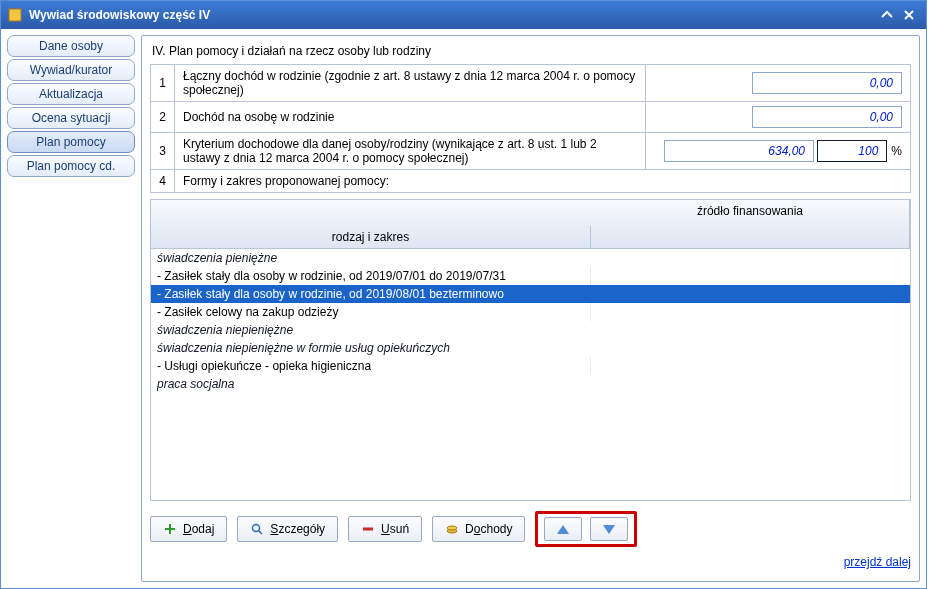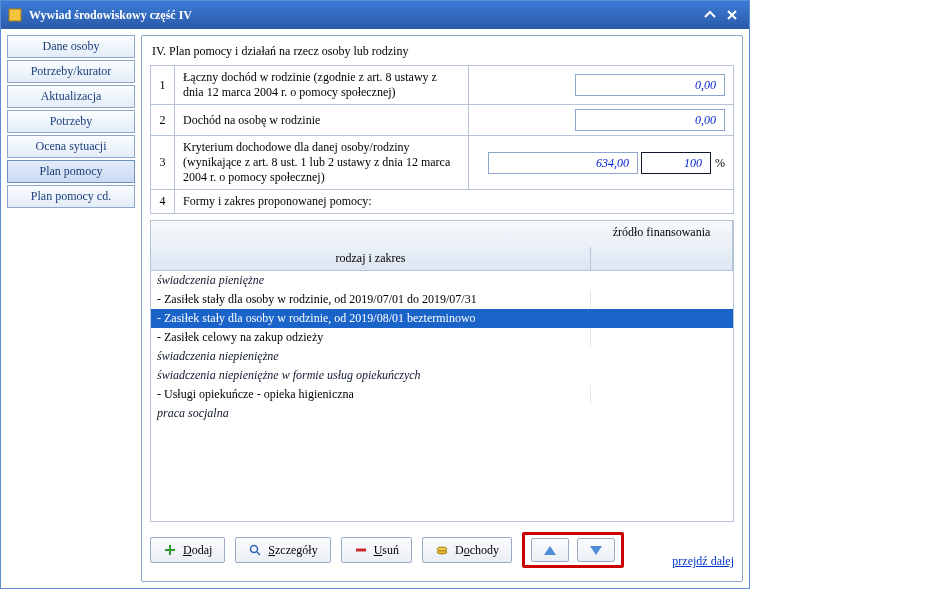--- a/index.html
+++ b/index.html
@@ -1,30 +1,30 @@
 <!DOCTYPE html>
 <html><head>
 <meta charset="utf-8">
 <style>
   * { box-sizing: border-box; }
   html, body { margin: 0; padding: 0; font-family: Tahoma, Arial, sans-serif; font-size: 12px; }
   body { background: #fff; }
-  .window { width: 750px; height: 589px; border: 1px solid #5a8fd6; background: #fff; display: flex; flex-direction: column; font-family: Liberation Serif, serif; }
+  .window { width: 927px; height: 589px; border: 1px solid #5a8fd6; background: #fff; display: flex; flex-direction: column; }
   .titlebar {
     height: 28px; background: linear-gradient(to bottom, #3b7bd6 0%, #2b5aa8 100%);
     color: #fff; display: flex; align-items: center; padding: 0 6px; font-weight: bold;
   }
   .titlebar .tl-icon { width: 16px; height: 16px; margin-right: 6px; display: inline-flex; align-items: center; justify-content: center; }
   .titlebar .spacer { flex: 1; }
   .titlebar .tbtn { width: 22px; height: 20px; color: #fff; display: inline-flex; align-items: center; justify-content: center; cursor: pointer; font-weight: bold; }
   .body { flex: 1; display: flex; padding: 6px; gap: 6px; }
   .sidebar { width: 128px; display: flex; flex-direction: column; gap: 2px; }
   .nav-btn {
     border: 1px solid #8ca6cc; background: linear-gradient(to bottom,#fafdff,#e3ecf8);
-    color: #1a3e7a; font-size: 12px; text-align: center; padding: 3px 2px; border-radius: 0;
+    color: #1a3e7a; font-size: 12px; text-align: center; padding: 3px 2px; border-radius: 7px;
     cursor: pointer; user-select: none;
   }
   .nav-btn.selected { background: linear-gradient(to bottom,#e3ecf8,#c9daf2); border-color:#6e8fc2; }
   .main { flex: 1; border: 1px solid #8ca6cc; border-radius: 2px; background: #fff; display: flex; flex-direction: column; padding: 6px 8px; position: relative; }
   .section-title { font-size: 12px; color: #000; padding: 2px 0 6px 2px; }
   .grid { border: 1px solid #b7c4d7; border-collapse: collapse; width: 100%; }
   .grid td { border: 1px solid #b7c4d7; padding: 4px 8px; vertical-align: middle; font-size: 12px; }
   .grid td.num { width: 24px; text-align: center; }
   .grid td.values { width: 265px; text-align: right; white-space: nowrap; }
   .val-input {
@@ -85,23 +85,22 @@
     <span class="tbtn">
       <svg width="12" height="12" viewBox="0 0 12 12">
           <path d="M2 2 L10 10 M10 2 L2 10" stroke="#fff" stroke-width="2"></path>
         </svg>
     </span>
   </div>
 
   <div class="body">
     <div class="sidebar">
       <div class="nav-btn">Dane osoby</div>
-      <div class="nav-btn">Potrzeby/kurator</div>
+      <div class="nav-btn">Wywiad/kurator</div>
       <div class="nav-btn">Aktualizacja</div>
-      <div class="nav-btn">Potrzeby</div>
       <div class="nav-btn">Ocena sytuacji</div>
       <div class="nav-btn selected">Plan pomocy</div>
       <div class="nav-btn">Plan pomocy cd.</div>
     </div>
 
     <div class="main">
       <div class="section-title">IV. Plan pomocy i działań na rzecz osoby lub rodziny</div>
 
       <table class="grid">
         <tbody>

